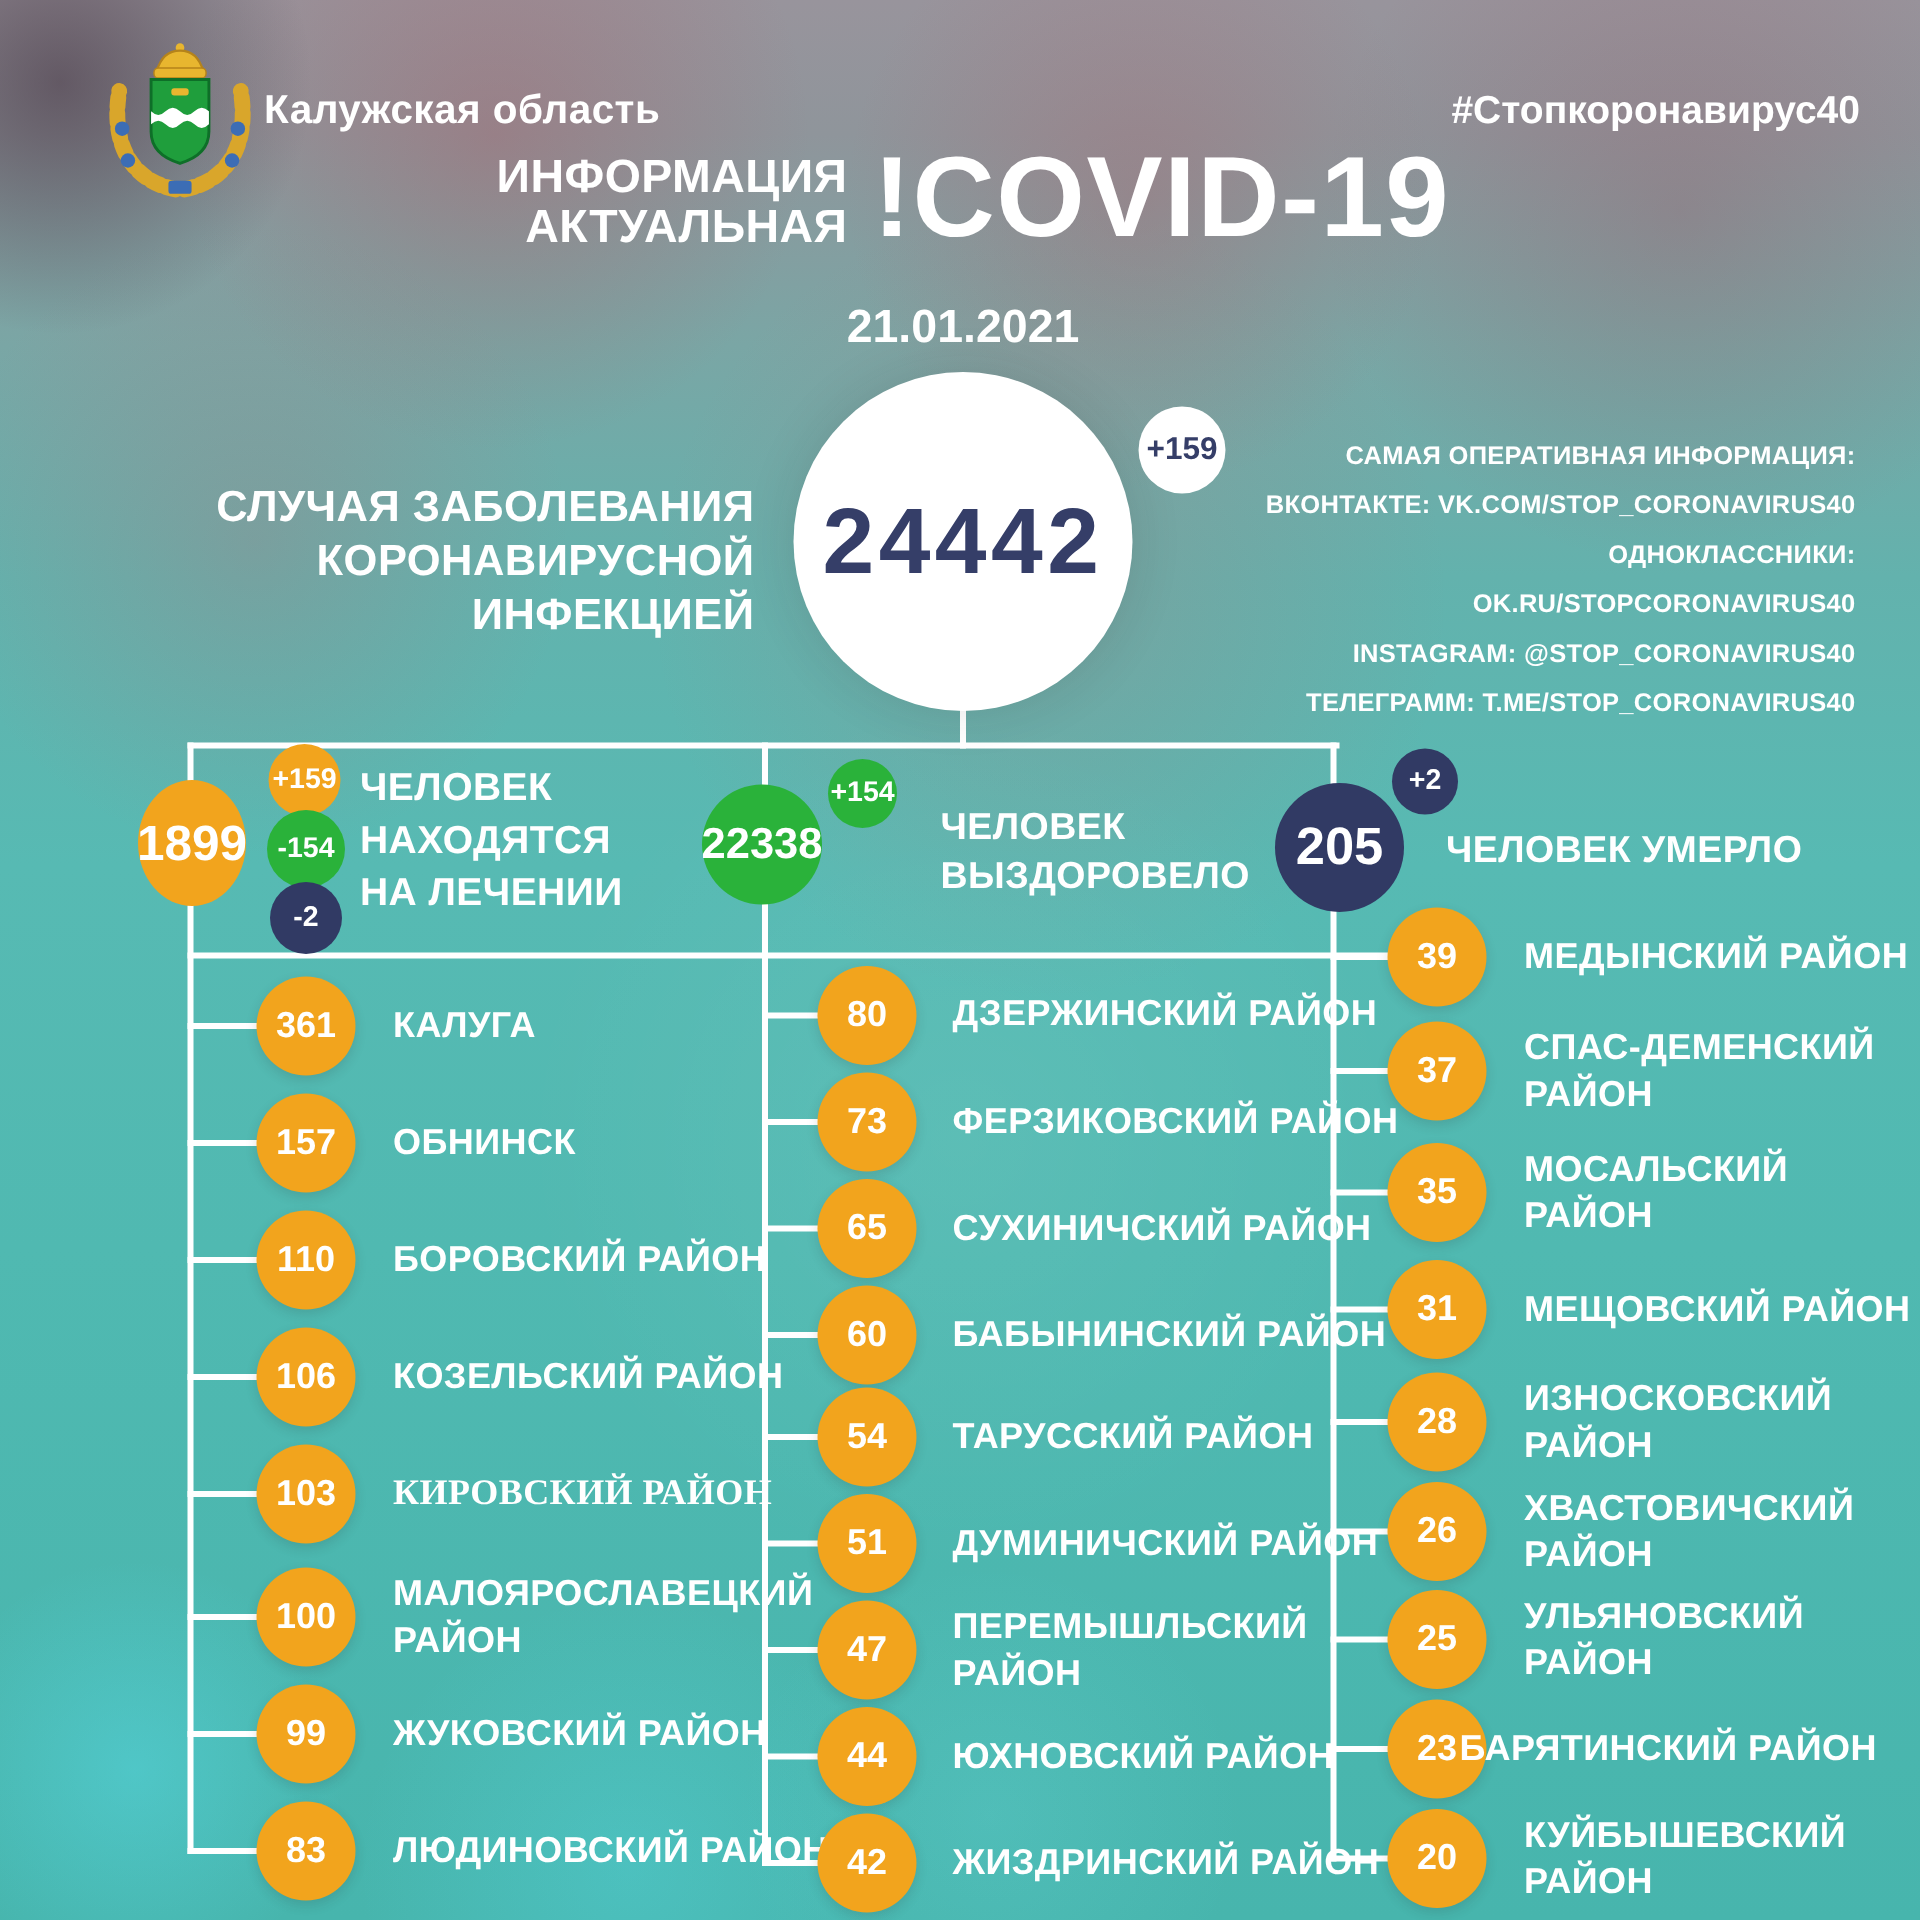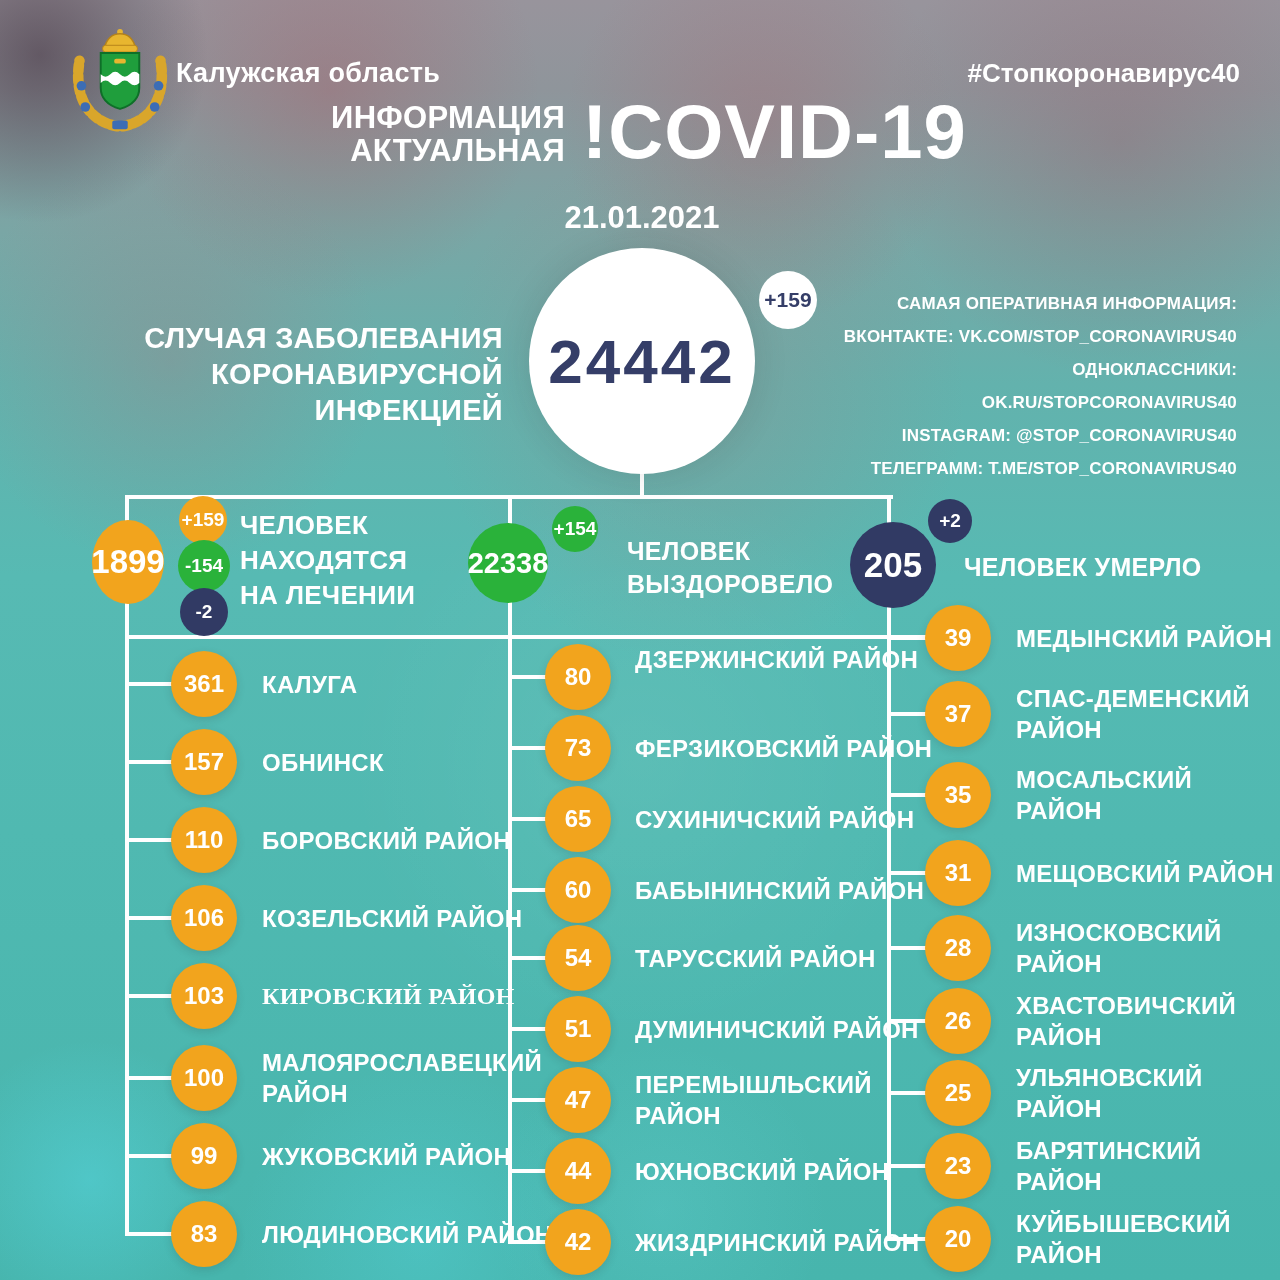--- a/index.html
+++ b/index.html
@@ -133,21 +133,21 @@
       <div class="dlabel" style="left: 262px; top: 1078px;">МАЛОЯРОСЛАВЕЦКИЙ
 РАЙОН</div>
       <div class="tl" style="left: 125px; top: 1154px; width: 79px; height: 4px;"></div>
       <div class="circ orange dcirc" style="left: 171px; top: 1123px; width: 66px; height: 66px;">99</div>
       <div class="dlabel" style="left: 262px; top: 1156px;">ЖУКОВСКИЙ РАЙОН</div>
       <div class="tl" style="left: 125px; top: 1232px; width: 79px; height: 4px;"></div>
       <div class="circ orange dcirc" style="left: 171px; top: 1201px; width: 66px; height: 66px;">83</div>
       <div class="dlabel" style="left: 262px; top: 1234px;">ЛЮДИНОВСКИЙ РАЙОН</div>
       <div class="tl" style="left: 508px; top: 675px; width: 70px; height: 4px;"></div>
       <div class="circ orange dcirc" style="left: 545px; top: 644px; width: 66px; height: 66px;">80</div>
-      <div class="dlabel" style="left: 635px; top: 659px;">ДЗЕРЖИНСКИЙ РАЙОН</div>
+      <div class="dlabel" style="left: 635px; top: 676px;">ДЗЕРЖИНСКИЙ РАЙОН</div>
       <div class="tl" style="left: 508px; top: 746px; width: 70px; height: 4px;"></div>
       <div class="circ orange dcirc" style="left: 545px; top: 715px; width: 66px; height: 66px;">73</div>
       <div class="dlabel" style="left: 635px; top: 748px;">ФЕРЗИКОВСКИЙ РАЙОН</div>
       <div class="tl" style="left: 508px; top: 817px; width: 70px; height: 4px;"></div>
       <div class="circ orange dcirc" style="left: 545px; top: 786px; width: 66px; height: 66px;">65</div>
       <div class="dlabel" style="left: 635px; top: 819px;">СУХИНИЧСКИЙ РАЙОН</div>
       <div class="tl" style="left: 508px; top: 888px; width: 70px; height: 4px;"></div>
       <div class="circ orange dcirc" style="left: 545px; top: 857px; width: 66px; height: 66px;">60</div>
       <div class="dlabel" style="left: 635px; top: 890px;">БАБЫНИНСКИЙ РАЙОН</div>
       <div class="tl" style="left: 508px; top: 956px; width: 70px; height: 4px;"></div>
@@ -183,21 +183,21 @@
       <div class="circ orange dcirc" style="left: 925px; top: 915px; width: 66px; height: 66px;">28</div>
       <div class="dlabel" style="left: 1016px; top: 948px;">ИЗНОСКОВСКИЙ РАЙОН</div>
       <div class="tl" style="left: 887px; top: 1019px; width: 71px; height: 4px;"></div>
       <div class="circ orange dcirc" style="left: 925px; top: 988px; width: 66px; height: 66px;">26</div>
       <div class="dlabel" style="left: 1016px; top: 1021px;">ХВАСТОВИЧСКИЙ РАЙОН</div>
       <div class="tl" style="left: 887px; top: 1091px; width: 71px; height: 4px;"></div>
       <div class="circ orange dcirc" style="left: 925px; top: 1060px; width: 66px; height: 66px;">25</div>
       <div class="dlabel" style="left: 1016px; top: 1093px;">УЛЬЯНОВСКИЙ РАЙОН</div>
       <div class="tl" style="left: 887px; top: 1164px; width: 71px; height: 4px;"></div>
       <div class="circ orange dcirc" style="left: 925px; top: 1133px; width: 66px; height: 66px;">23</div>
-      <div class="dlabel" style="left: 1016px; top: 1166px;">БАРЯТИНСКИЙ РАЙОН</div>
+      <div class="dlabel" style="left: 973px; top: 1166px;">БАРЯТИНСКИЙ РАЙОН</div>
       <div class="tl" style="left: 887px; top: 1237px; width: 71px; height: 4px;"></div>
       <div class="circ orange dcirc" style="left: 925px; top: 1206px; width: 66px; height: 66px;">20</div>
       <div class="dlabel" style="left: 1016px; top: 1239px;">КУЙБЫШЕВСКИЙ РАЙОН</div>
       <div class="circ bdg orange" style="left: 179px; top: 496px; width: 48px; height: 48px;">+159</div>
       <div class="circ bdg green" style="left: 178px; top: 540px; width: 52px; height: 52px;">-154</div>
       <div class="circ bdg navy" style="left: 180px; top: 588px; width: 48px; height: 48px;">-2</div>
       <div class="circ bdg green" style="left: 552px; top: 506px; width: 46px; height: 46px;">+154</div>
       <div class="circ bdg navy" style="left: 928px; top: 499px; width: 44px; height: 44px;">+2</div>
     </div>
 

